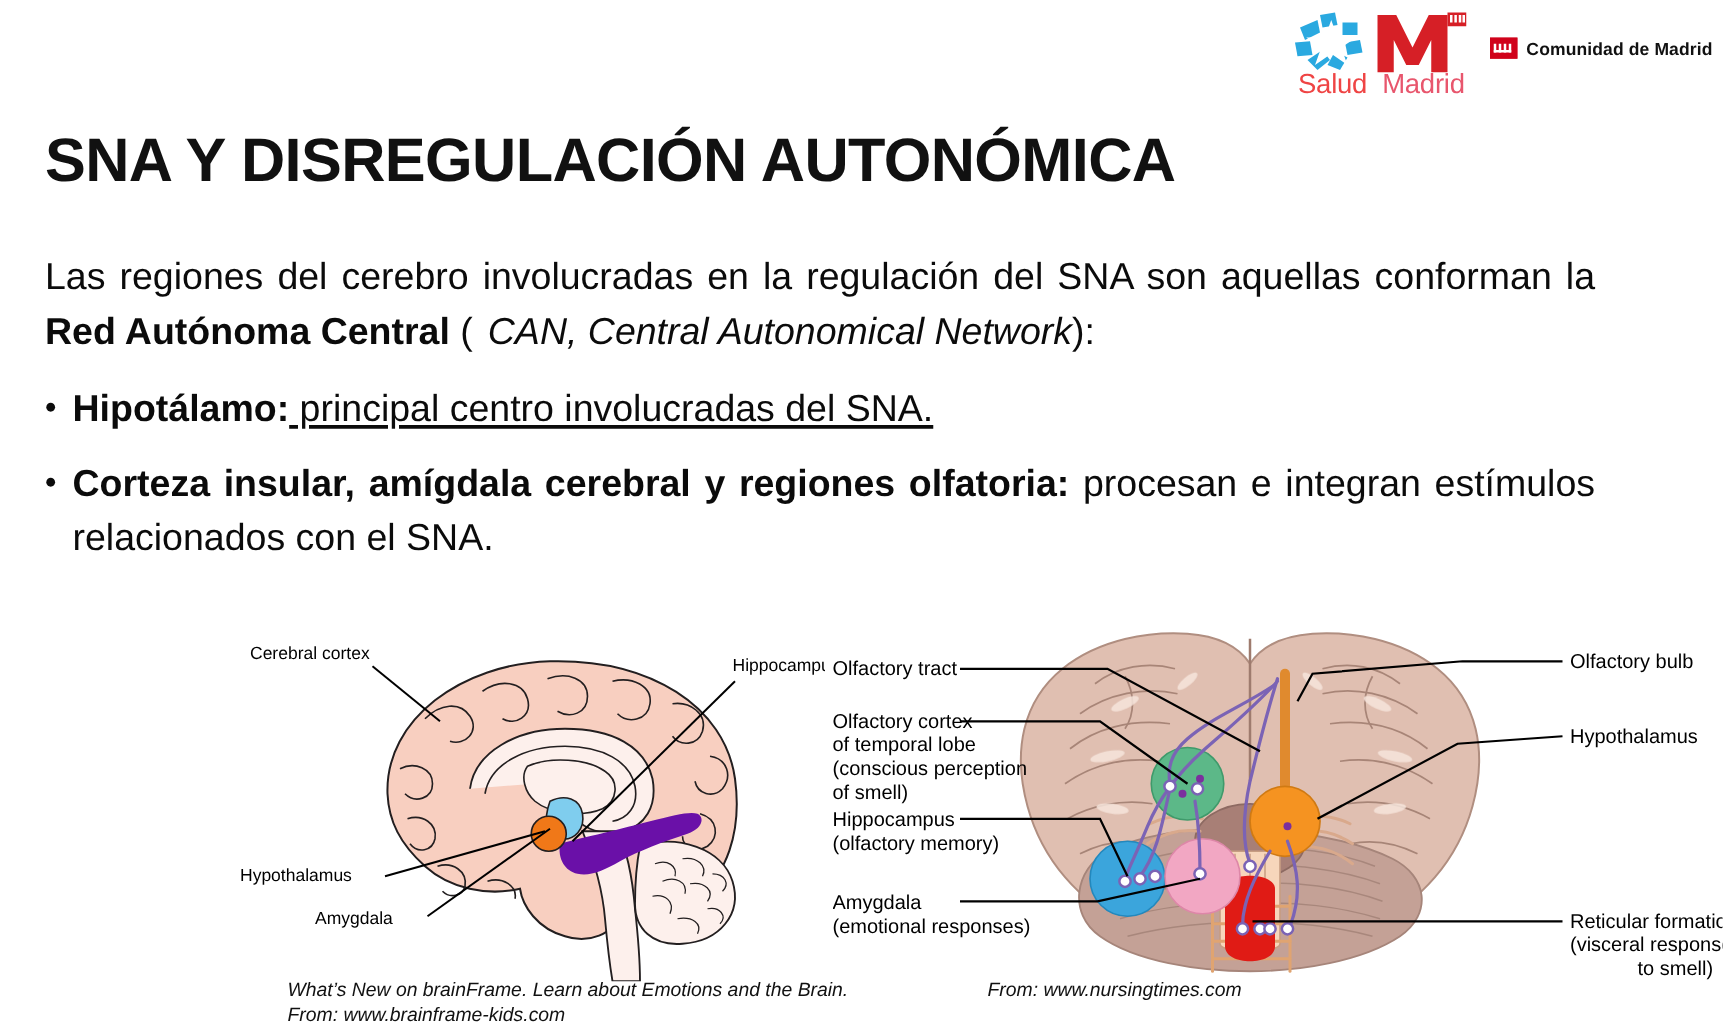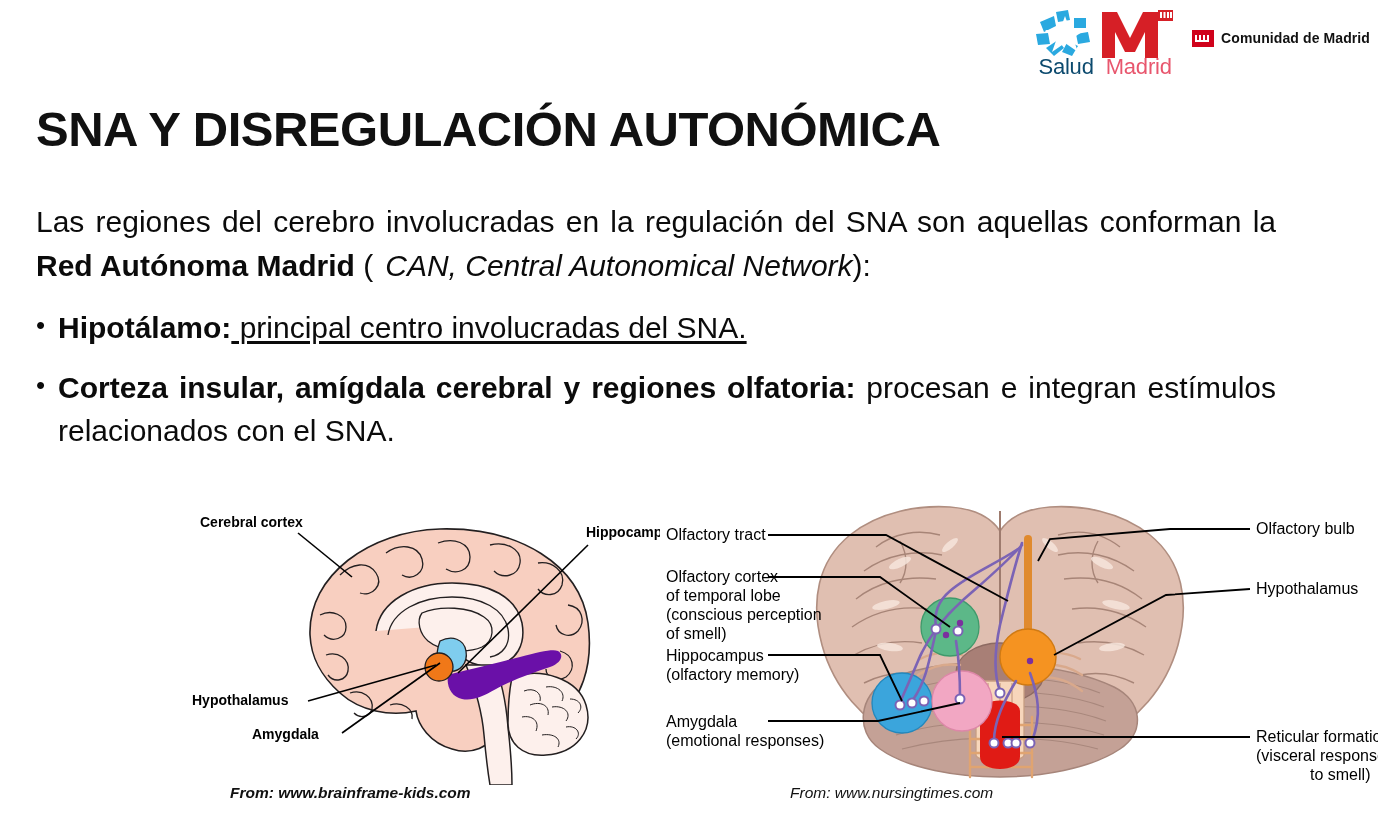--- a/index.html
+++ b/index.html
@@ -47,39 +47,39 @@
   }
   .sm-text {
     text-align: center;
     font-family: "Liberation Sans", sans-serif;
     font-size: 22px;
     font-weight: 400;
     letter-spacing: -0.2px;
     margin-top: -2px;
     line-height: 1;
   }
-  .sm-text .salud { color: #0c4a6e; }
+  .sm-text .salud { color: #ef4444; }
   .sm-text .madrid { color: #e8566d; margin-left: 12px; }
 
   .hospital-block {
     display: flex;
     flex-direction: column;
     align-items: flex-end;
     padding-top: 8px;
   }
   .hospital-name {
     color: #2aa9e0;
     font-size: 23px;
     font-weight: bold;
     letter-spacing: -0.3px;
     white-space: nowrap;
   }
   .comunidad-row {
     display: flex;
-    align-items: flex-start;
+    align-items: center;
     gap: 7px;
     margin-top: 14px;
   }
   .comunidad-mark {
     width: 22px;
     height: 17px;
     background: #d0021b;
     position: relative;
     flex: 0 0 auto;
   }
@@ -150,21 +150,21 @@
     position: absolute;
     top: 505px;
     left: 0;
     width: 1378px;
     height: 314px;
   }
   .figure {
     position: absolute;
     top: 0;
   }
-  .fig-left { left: 190px; width: 470px; height: 314px; font-weight: bold; }
+  .fig-left { left: 190px; width: 470px; height: 314px; }
   .fig-right { left: 650px; width: 728px; height: 314px; }
 
   .fig-caption {
     position: absolute;
     font-style: italic;
     font-size: 15.5px;
     line-height: 1.32;
     color: #111111;
     font-family: "Liberation Sans", sans-serif;
   }
@@ -225,21 +225,21 @@
         </svg>
       </div>
       <div class="comunidad-text">Comunidad de Madrid</div>
     </div>
   </div>
 </div>
 
 <div class="slide-title">SNA Y DISREGULACIÓN AUTONÓMICA</div>
 
 <div class="body-copy">
-  <div class="para-justified"><span>Las regiones del cerebro involucradas en la regulación del SNA son aquellas conforman la </span><b>Red Autónoma Madrid</b><span> (</span><i>CAN, Central Autonomical Network</i><span>):</span></div>
+  <div class="para-justified"><span>Las regiones del cerebro involucradas en la regulación del SNA son aquellas conforman la </span><b>Red Autónoma Central</b><span> (</span><i>CAN, Central Autonomical Network</i><span>):</span></div>
 
   <div class="bullet-list">
     <div class="bullet-row">
       <span class="bullet-dot">•</span>
       <span class="bullet-text"><b>Hipotálamo:</b><u> principal centro involucradas del SNA.</u><span></span></span>
     </div>
     <div class="bullet-row">
       <span class="bullet-dot">•</span>
       <span class="bullet-text"><b>Corteza insular, amígdala cerebral y regiones olfatoria:</b><u></u><span> procesan e integran estímulos relacionados con el SNA.</span></span>
     </div>
@@ -312,20 +312,21 @@
         <line x1="152" y1="228" x2="250" y2="158"></line>
       </g>
 
       <text x="10" y="22" font-family="Liberation Sans, sans-serif" font-size="14" fill="#000">Cerebral cortex</text>
       <text x="396" y="32" font-family="Liberation Sans, sans-serif" font-size="14" fill="#000">Hippocampus</text>
       <text x="2" y="200" font-family="Liberation Sans, sans-serif" font-size="14" fill="#000">Hypothalamus</text>
       <text x="62" y="234" font-family="Liberation Sans, sans-serif" font-size="14" fill="#000">Amygdala</text>
     </svg>
 
     <div class="fig-caption cap-left">
+      <div>What’s New on brainFrame. Learn about Emotions and the Brain.</div>
       <div>From: www.brainframe-kids.com</div>
     </div>
   </div>
 
   <div class="figure fig-right">
     <svg width="728" height="280" viewBox="0 0 728 280">
 
       <path d="M200,30 C230,6 270,0 300,2 C328,4 342,14 350,26
                C358,14 372,4 400,2 C430,0 470,6 500,30
                C532,56 540,96 528,140 C516,184 486,216 450,234

